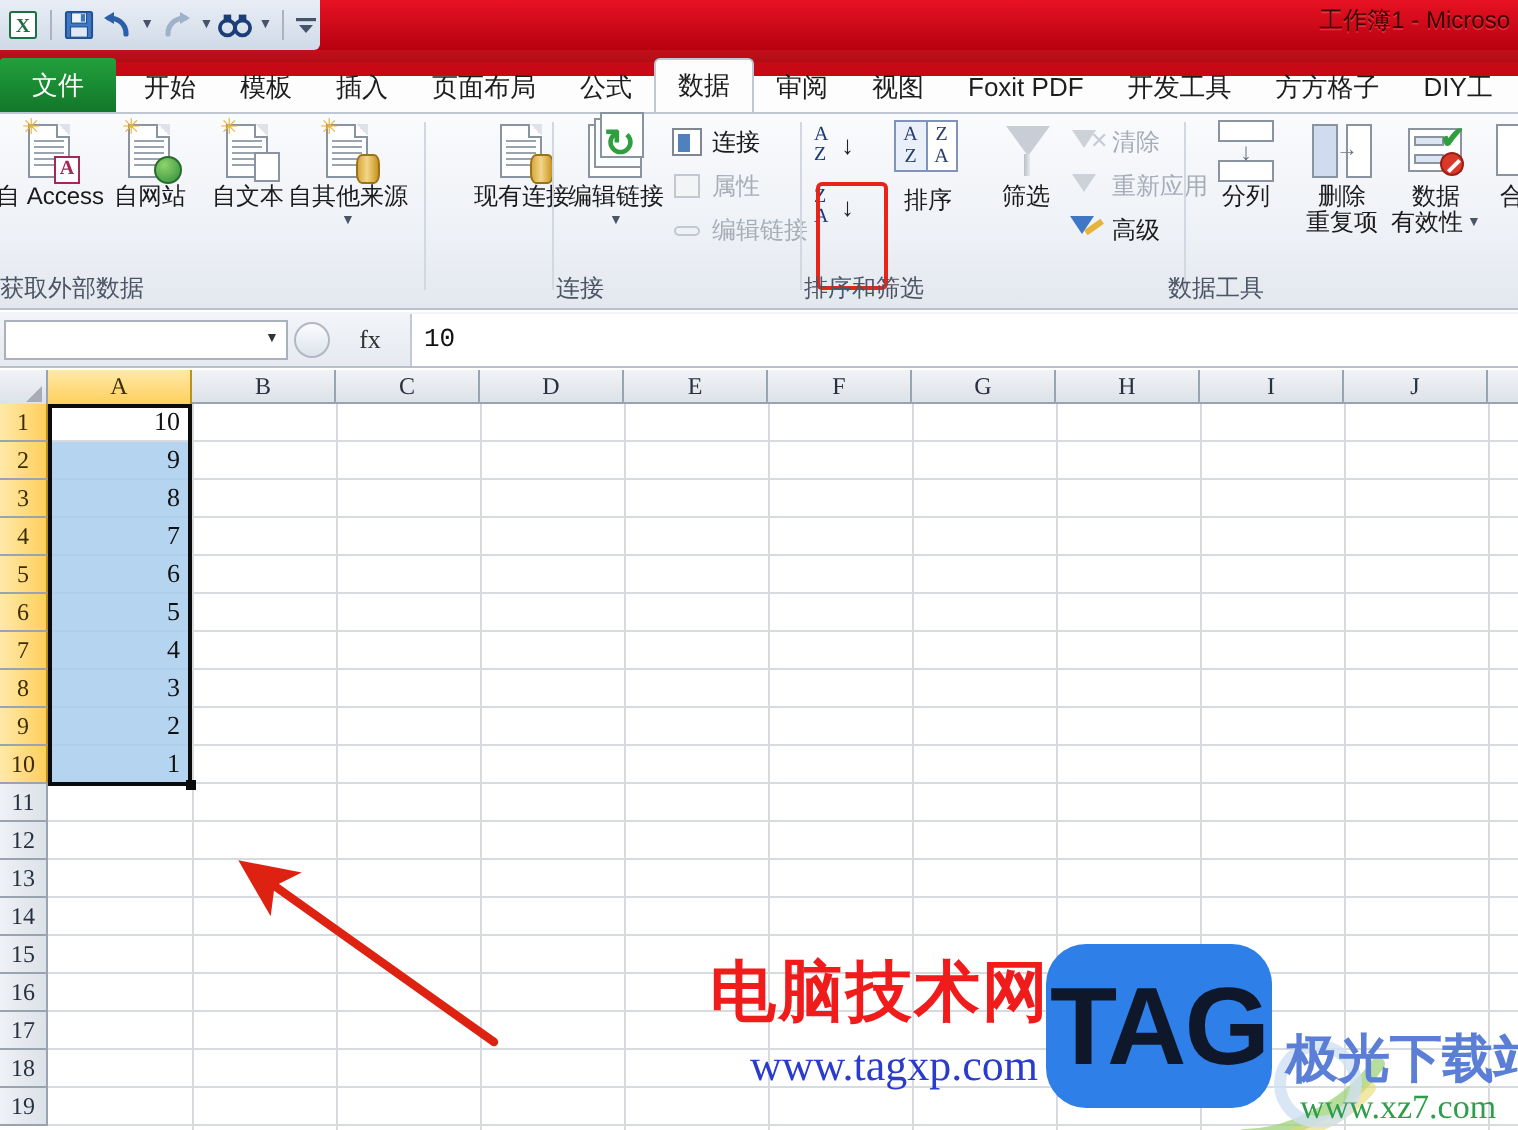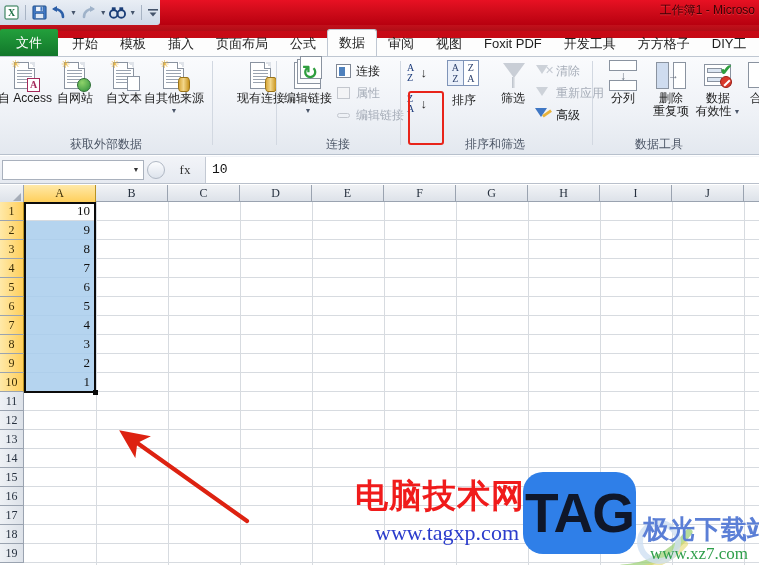--- a/index.html
+++ b/index.html
@@ -60,21 +60,21 @@
 
   
   .ribbon{
     position:absolute; left:0; top:57px; width:759px; height:98px;
     background:linear-gradient(to bottom,#fafbfd 0%,#eef1f6 60%,#e3e8ef 100%);
     border-bottom:1px solid #b7c0cc;
   }
   .group{ position:absolute; top:0; height:97px; }
   .group-sep{ position:absolute; top:4px; width:1px; height:84px; background:#d2d8e1; }
   .group-title{
-    position:absolute; bottom:1px; width:100%; text-align:center;
+    position:absolute; bottom:1px; width:100%; 
     font-size:12px; color:#4b5565; font-family:"Liberation Sans",sans-serif; white-space:nowrap;
   }
   .bigbtn{
     position:absolute; display:flex; flex-direction:column; align-items:center;
     width:52px; top:3px; cursor:default;
   }
   .bigbtn .lbl{ font-size:12px; color:#1b1b1b; text-align:center; line-height:13px;
                 white-space:nowrap; font-family:"Liberation Sans",sans-serif; }
   .icon32{ width:32px; height:32px; position:relative; }
   .smallrow{

